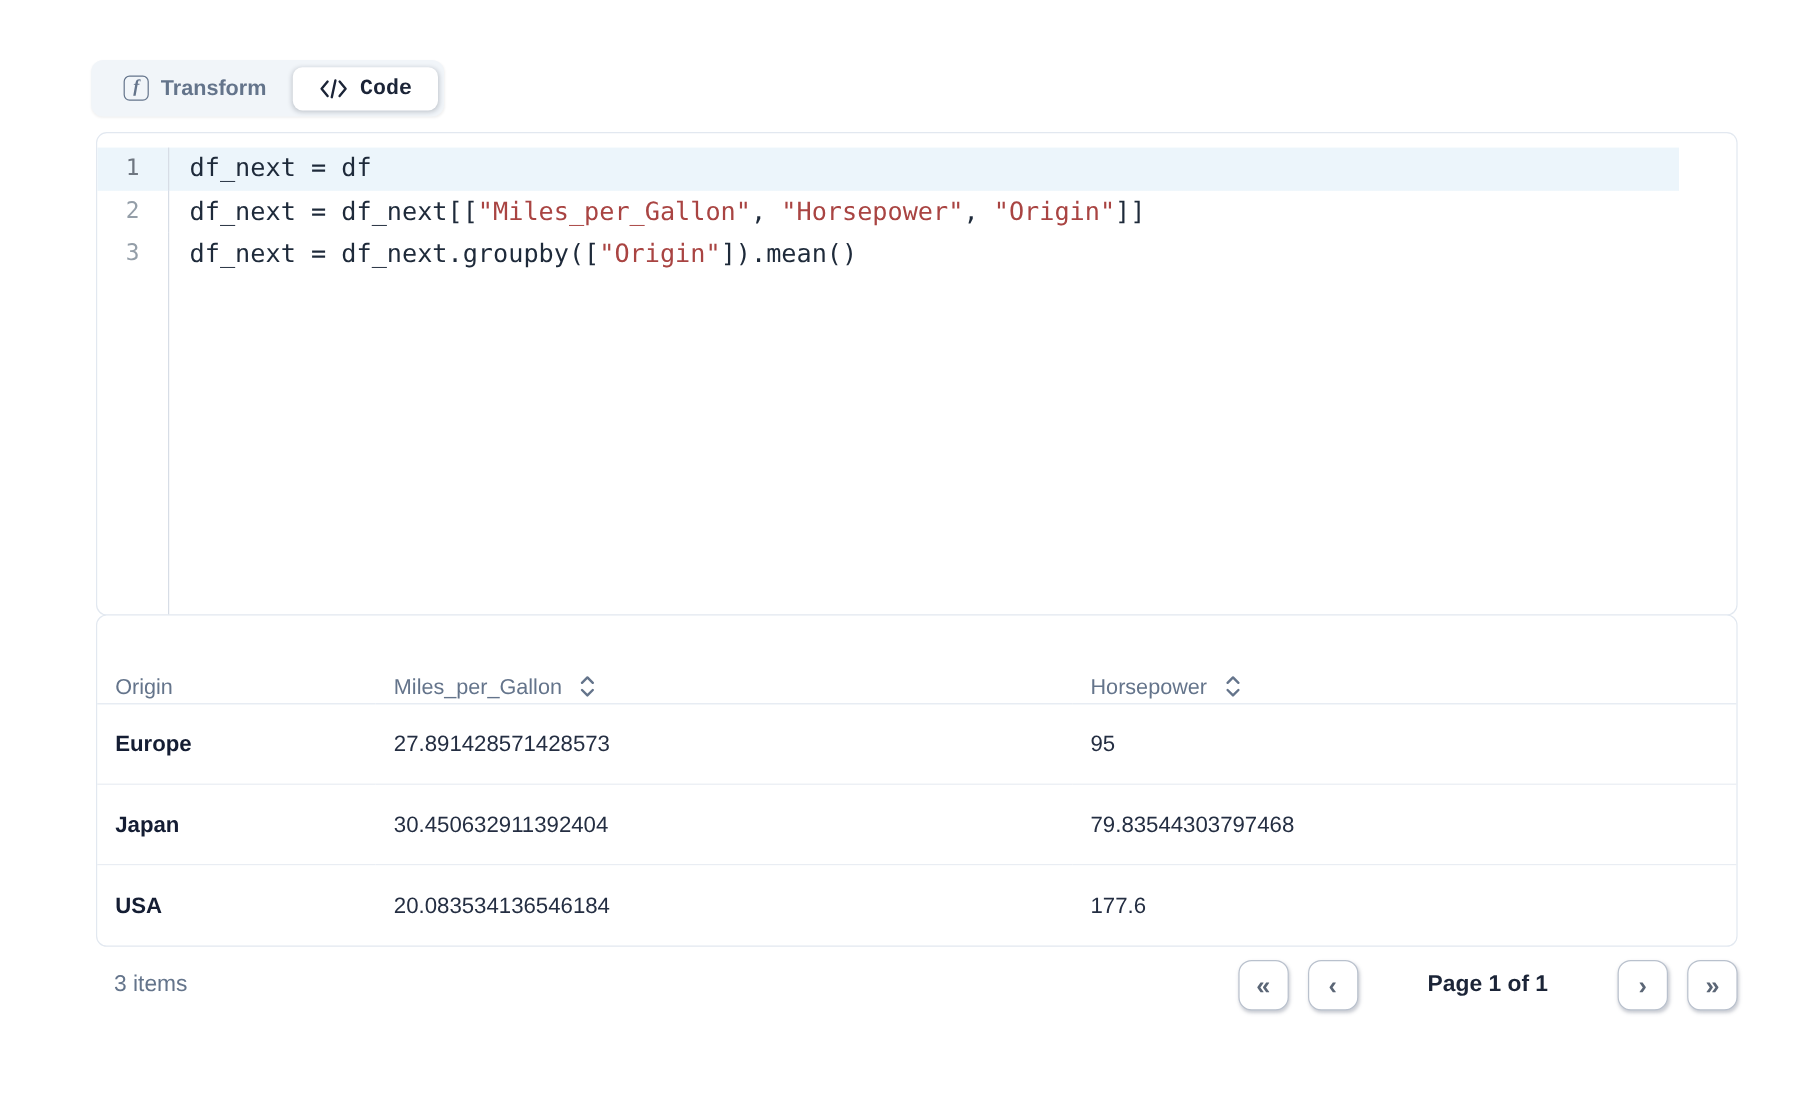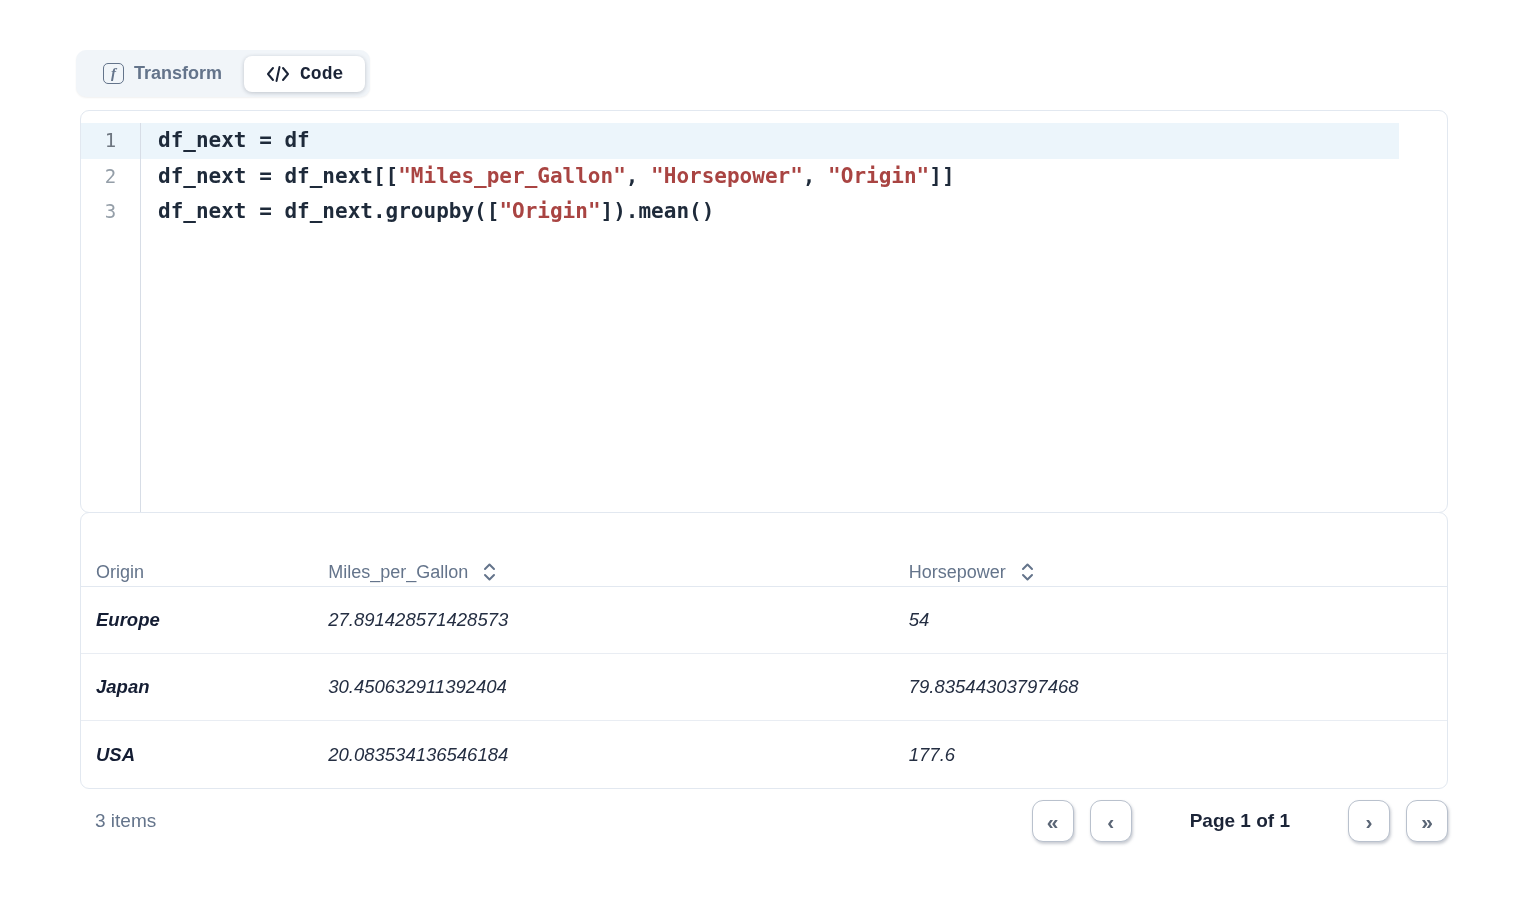--- a/index.html
+++ b/index.html
@@ -34,32 +34,32 @@
   .code-panel{position:absolute;left:80px;top:110px;width:1368px;height:403px;
     border:1px solid var(--border);border-radius:9px;background:#fff;overflow:hidden;
     font-family:"DejaVu Sans Mono","Liberation Mono",monospace;font-size:21px;padding-top:12px;}
   .code-line{display:flex;line-height:35.5px;}
   .code-line.active{background:linear-gradient(to right,var(--active-line-bg) 0,
       var(--active-line-bg) calc(100% - 48px),transparent calc(100% - 48px));}
   .gutter{flex:0 0 60px;text-align:center;color:var(--gutter-num);border-right:1px solid var(--gutter-divider);
     font-size:19px;user-select:none;}
   .code-line.active .gutter{color:#6e7680;}
   .gutter-fill{flex:0 0 60px;border-right:1px solid var(--gutter-divider);}
-  .code-text{flex:1;padding-left:17px;color:var(--code-text);white-space:pre;font-weight:bold;}
+  .code-text{flex:1;padding-left:17px;color:var(--code-text);white-space:pre;}
   .tok-string{color:var(--accent-string);}
   .code-rest{display:flex;height:290px;}
 
   
   .result-table{position:absolute;left:80px;top:512px;width:1368px;
     border:1px solid var(--border);border-radius:9px;background:#fff;border-collapse:separate;border-spacing:0;
     table-layout:fixed;}
   .result-table col.c1{width:17%;} .result-table col.c2{width:42.5%;} .result-table col.c3{width:40.5%;}
   .result-table th{height:74px;text-align:left;font-size:18px;font-weight:400;color:var(--muted);
     padding:0 0 0 15px;border-bottom:1px solid var(--border);white-space:nowrap;}
-  .result-table td{height:67px;font-size:18.5px;color:#242e42;padding:0 0 0 15px;border-bottom:1px solid var(--row-divider);font-style:italic;}
+  .result-table td{height:67px;font-size:18.5px;color:#242e42;padding:0 0 0 15px;border-bottom:1px solid var(--row-divider);}
   .result-table tr:last-child td{border-bottom:none;}
   .result-table td.row-label{font-weight:700;color:#141d33;}
   .th-inner{display:inline-flex;align-items:center;gap:14px;margin-top:45px;}
   .sort-icon{display:inline-flex;color:var(--muted);}
 
   
   .footer{position:absolute;left:80px;top:800px;width:1368px;display:flex;align-items:center;justify-content:space-between;}
   .items-count{font-size:19px;color:var(--muted);padding-left:15px;}
   .pager{display:flex;align-items:center;gap:16px;}
   .page-btn{width:42px;height:42px;border-radius:11px;border:1.6px solid var(--btn-border);background:#fff;
@@ -144,21 +144,21 @@
               </svg>
             </span>
           </span>
         </th>
       </tr>
     </thead>
     <tbody>
       <tr>
         <td class="row-label">Europe</td>
         <td>27.891428571428573</td>
-        <td>54</td>
+        <td>95</td>
       </tr>
       <tr>
         <td class="row-label">Japan</td>
         <td>30.450632911392404</td>
         <td>79.83544303797468</td>
       </tr>
       <tr>
         <td class="row-label">USA</td>
         <td>20.083534136546184</td>
         <td>177.6</td>

